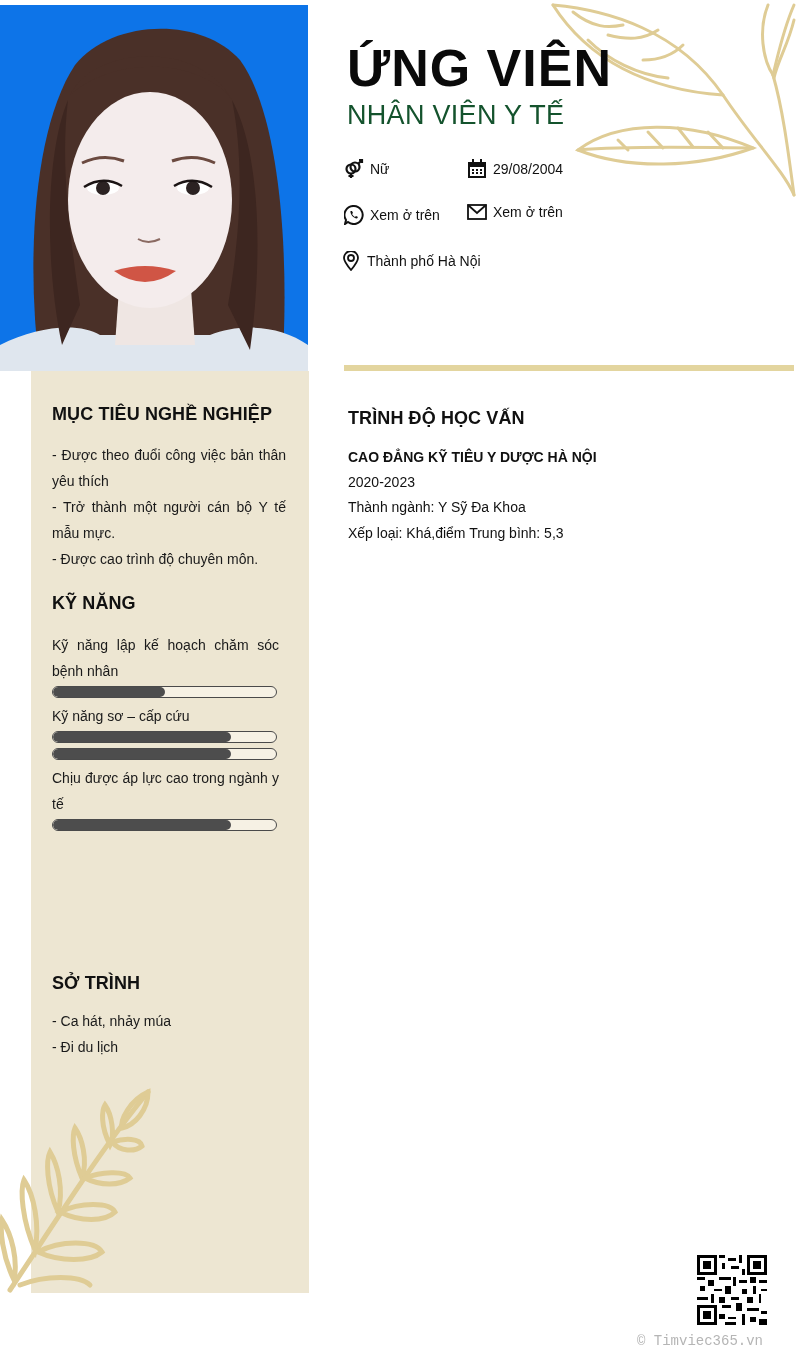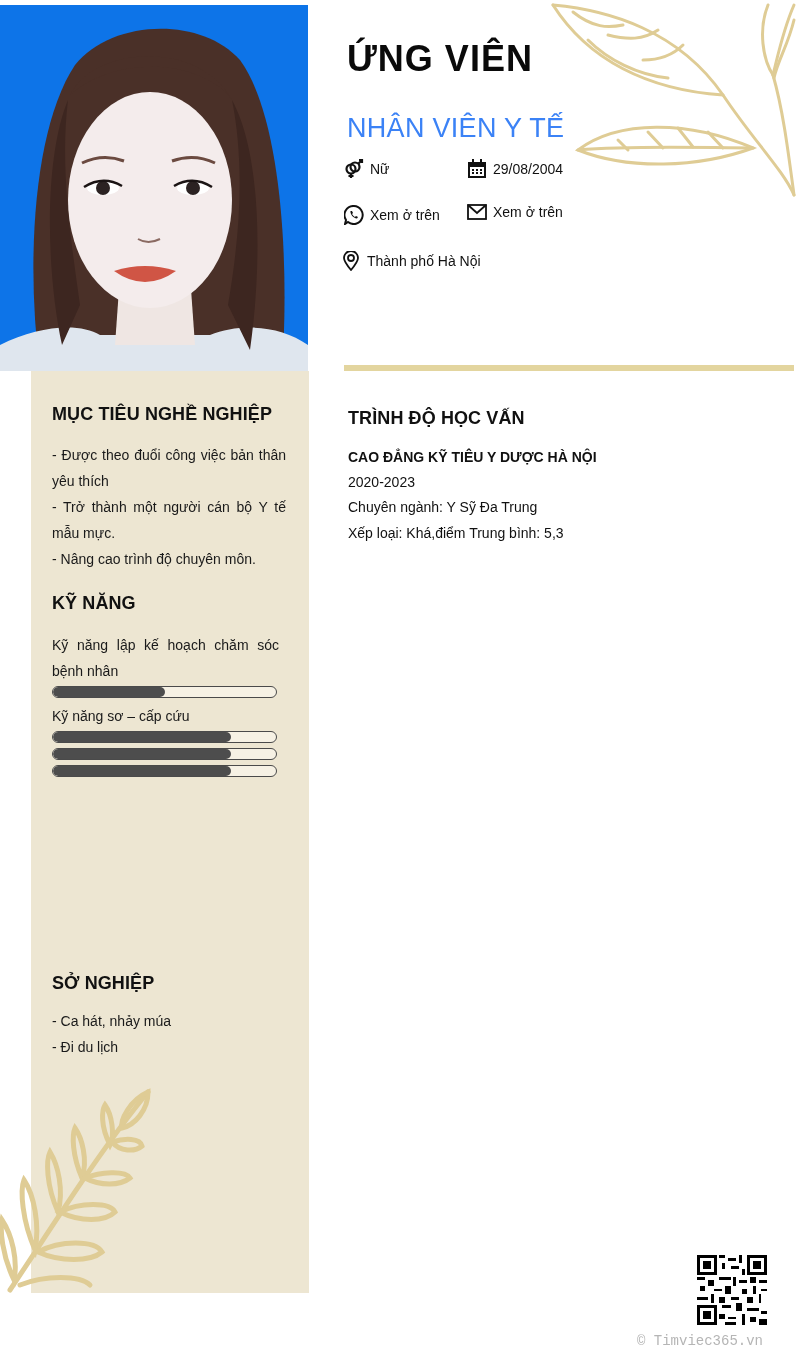--- a/index.html
+++ b/index.html
@@ -25,22 +25,22 @@
   .skill-name { font-size: 14px; line-height: 26px; text-align: justify; text-align-last: left; }
   .bar { position: relative; width: 225px; height: 12px; border: 1px solid #4a4a4a; border-radius: 6px; background: #f6f1e4; overflow: hidden; margin-top: 2px; margin-bottom: 5px; }
   .bar-fill { position: absolute; left: 0; top: 0; bottom: 0; background: #4d4d4d; border-radius: 6px; }
 
   .hobby-title { position: absolute; top: 602px; }
   .hobby-list { position: absolute; top: 637px; font-size: 14px; line-height: 26px; }
 
   .fern { position: absolute; left: 0; top: 1080px; }
 
   
-  .name { position: absolute; left: 347px; top: 38px; font-size: 36px; font-weight: bold; color: #0a0a0a; letter-spacing: 1px; }
-  .job-title { position: absolute; left: 347px; top: 113px; font-size: 27px; color: #3b82f6; letter-spacing: 0.3px; }
+  .name { position: absolute; left: 347px; top: 38px; font-size: 52px; font-weight: bold; color: #0a0a0a; letter-spacing: 1px; }
+  .job-title { position: absolute; left: 347px; top: 100px; font-size: 27px; color: #14532d; letter-spacing: 0.3px; }
 
   .info { position: absolute; display: flex; align-items: center; font-size: 14px; color: #111; }
   .info .ico { width: 20px; height: 20px; margin-right: 6px; display: inline-flex; align-items: center; justify-content: center; }
 
   .leaf-tr { position: absolute; left: 548px; top: 0; }
 
   .divider { position: absolute; left: 344px; top: 365px; width: 450px; height: 6px; background: #e3d59f; }
 
   .edu-title { position: absolute; left: 348px; top: 408px; }
   .edu-school { position: absolute; left: 348px; top: 449px; font-size: 14px; font-weight: bold; color: #111; }
@@ -84,21 +84,21 @@
   </svg>
 </div>
 
 <div class="left-panel"></div>
 
 <div class="left-content">
   <div class="sec-title obj-title">MỤC TIÊU NGHỀ NGHIỆP</div>
   <div class="obj-list">
     <div>- Được theo đuổi công việc bản thân yêu thích</div>
     <div>- Trở thành một người cán bộ Y tế mẫu mực.</div>
-    <div>- Nâng cao trình độ chuyên môn.</div>
+    <div>- Được cao trình độ chuyên môn.</div>
   </div>
 
   <div class="sec-title skills-title">KỸ NĂNG</div>
   <div class="skills">
     <div class="skill">
       <div class="skill-name">Kỹ năng lập kế hoạch chăm sóc bệnh nhân</div>
       <div class="bar">
           <div class="bar-fill" style="width: 50%;"></div>
         </div>
     </div>
@@ -107,27 +107,28 @@
       <div class="bar">
           <div class="bar-fill" style="width: 80%;"></div>
         </div>
     </div>
     <div class="skill">
       <div class="bar">
           <div class="bar-fill" style="width: 80%;"></div>
         </div>
     </div>
     <div class="skill">
+      <div class="skill-name">Chịu được áp lực cao trong ngành y tế</div>
       <div class="bar">
           <div class="bar-fill" style="width: 80%;"></div>
         </div>
     </div>
   </div>
 
-  <div class="sec-title hobby-title">SỞ NGHIỆP</div>
+  <div class="sec-title hobby-title">SỞ TRÌNH</div>
   <div class="hobby-list">
     <div>- Ca hát, nhảy múa</div>
     <div>- Đi du lịch</div>
   </div>
 </div>
 
 <svg class="fern" width="170" height="215" viewBox="0 0 170 215">
   <g fill="none" stroke="#dfcc95" stroke-width="5" stroke-linecap="round">
     <path d="M10 210 C 50 150, 100 70, 148 12"></path>
     <path d="M148 12 C 130 20, 120 40, 122 48 C 135 45, 148 30, 148 12 Z"></path>
@@ -225,21 +226,21 @@
       </svg>
   </span>
   <span>Thành phố Hà Nội</span>
 </div>
 
 <div class="divider"></div>
 
 <div class="sec-title edu-title">TRÌNH ĐỘ HỌC VẤN</div>
 <div class="edu-school">CAO ĐẲNG KỸ TIÊU Y DƯỢC HÀ NỘI</div>
 <div class="edu-line" style="top:474px;">2020-2023</div>
-<div class="edu-line" style="top:499px;">Chuyên ngành: Y Sỹ Đa Trung</div>
+<div class="edu-line" style="top:499px;">Thành ngành: Y Sỹ Đa Khoa</div>
 <div class="edu-line" style="top:525px;">Xếp loại: Khá,điểm Trung bình: 5,3</div>
 
 <svg class="qr" viewBox="0 0 25 25" shape-rendering="crispEdges">
   <rect width="25" height="25" fill="#fff"></rect>
   <g fill="#000">
     <rect x="0" y="0" width="7" height="7"></rect>
       <rect x="1" y="1" width="5" height="5" fill="#fff"></rect>
       <rect x="2" y="2" width="3" height="3"></rect>
     <rect x="18" y="0" width="7" height="7"></rect>
       <rect x="19" y="1" width="5" height="5" fill="#fff"></rect>

